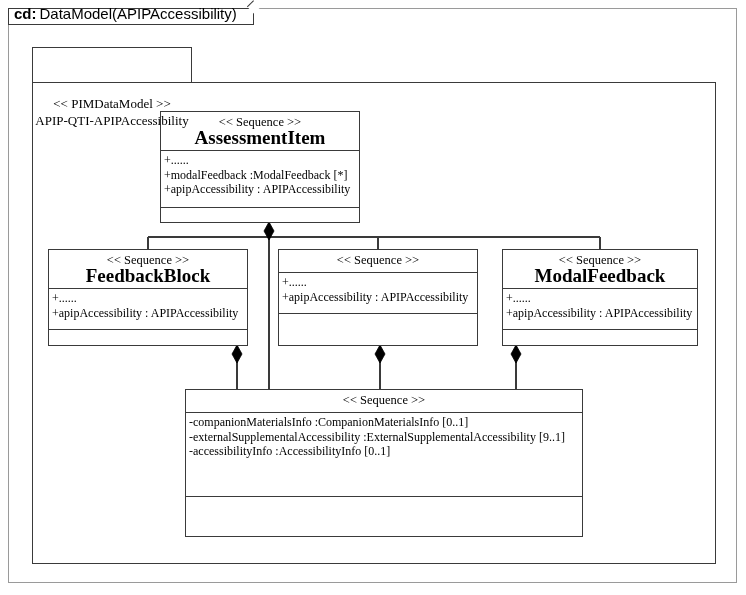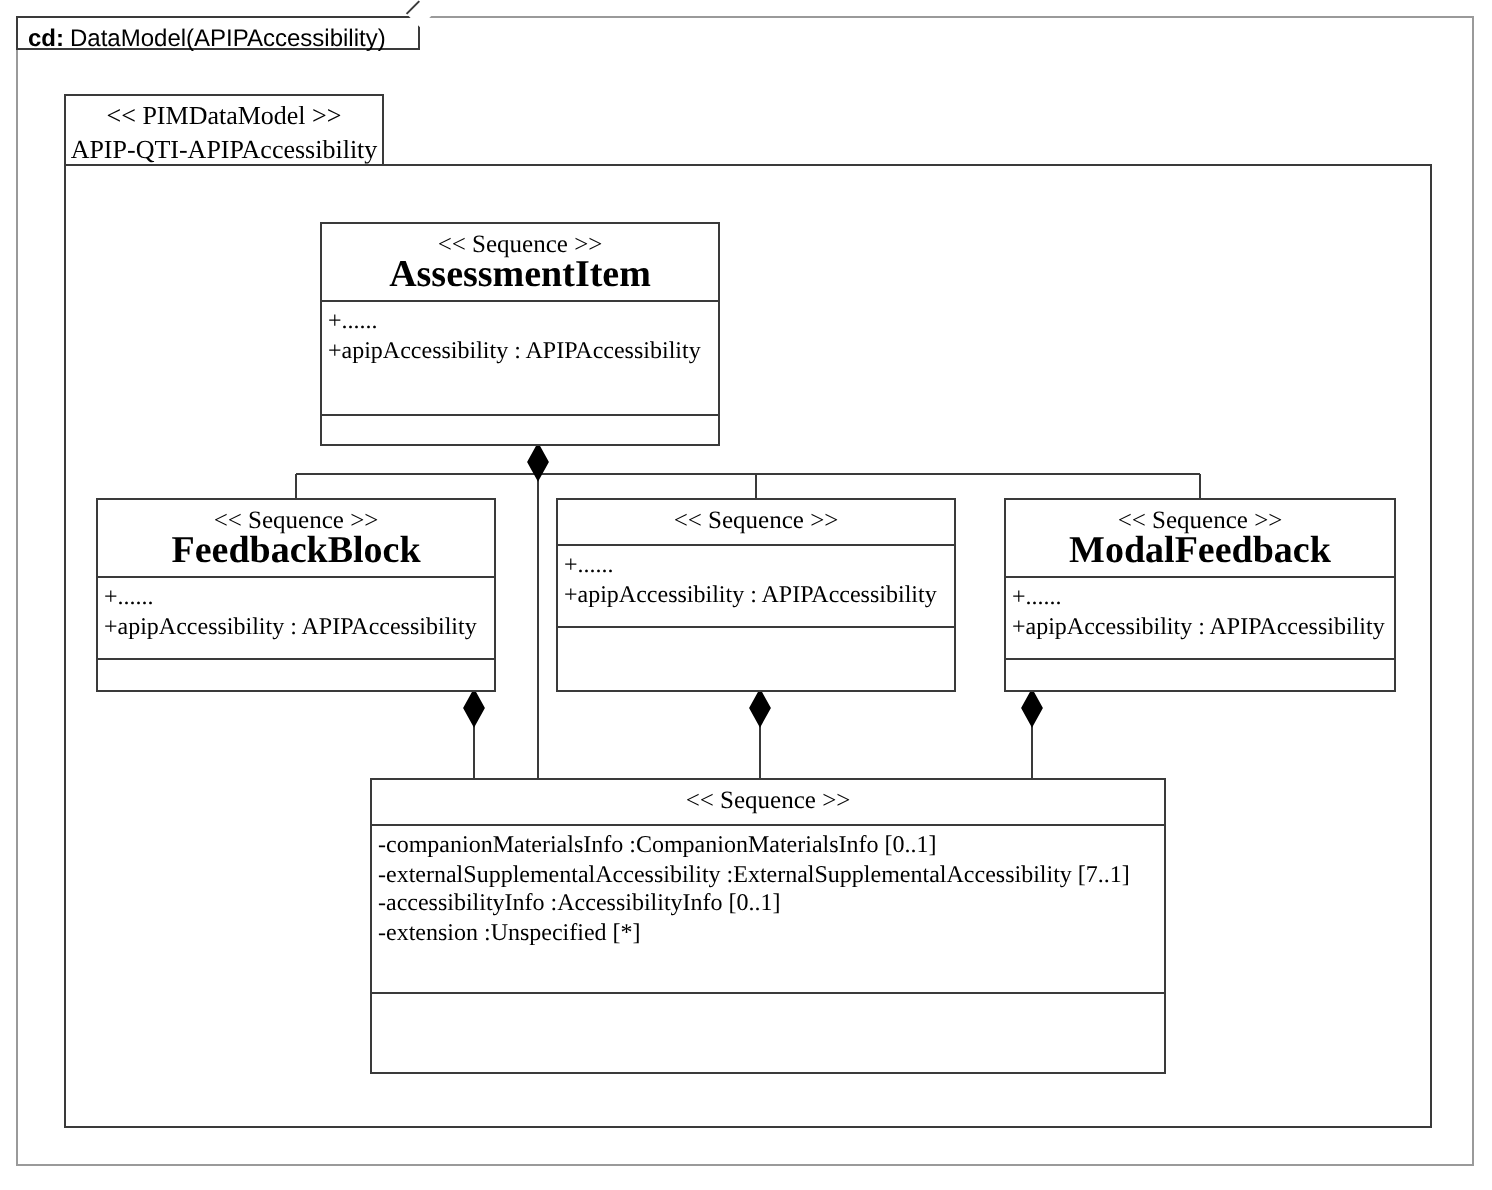--- a/index.html
+++ b/index.html
@@ -30,23 +30,23 @@
   #frame-tab {
     position: absolute;
     left: 8px;
     top: 8px;
     height: 17px;
     box-sizing: border-box;
     border: 1px solid #3a3a3a;
     background: #ffffff;
     padding: 0 16px 0 5px;
     display: flex;
-    align-items: flex-end;
+    align-items: flex-start;
     font-family: "Liberation Sans", "DejaVu Sans", sans-serif;
-    font-size: 12px;
+    font-size: 15px;
     line-height: 10px;
     white-space: nowrap;
     z-index: 6;
   }
   #frame-tab .tab-kind {
     font-weight: bold;
     margin-right: 3px;
   }
   
   #frame-tab::after {
@@ -81,21 +81,21 @@
     height: 36px;
     border: 1px solid #3a3a3a;
     box-sizing: border-box;
     background: #ffffff;
     z-index: 4;
     text-align: center;
     font-size: 13px;
     line-height: 17px;
     padding-top: 1px;
   }
-  #package-tab .pkg-stereo { display: block; }
+  #package-tab .pkg-stereo { display: block; margin-top: 46px; }
   #package-tab .pkg-name { display: block; }
 
   
   .uml-class {
     position: absolute;
     border: 1px solid #3a3a3a;
     box-sizing: border-box;
     background: #ffffff;
     z-index: 3;
   }
@@ -206,20 +206,21 @@
   <span class="pkg-name">APIP-QTI-APIPAccessibility</span>
 </div>
 
 <div class="uml-class" id="class-assessmentitem">
   <div class="uml-head">
     <span class="uml-stereo">&lt;&lt; Sequence &gt;&gt;</span>
     <span class="uml-name">AssessmentItem</span>
   </div>
   <div class="uml-attrs">
     <span class="uml-attr">+......</span>
+    <span class="uml-attr">+modalFeedback :ModalFeedback [*]</span>
     <span class="uml-attr">+apipAccessibility   : APIPAccessibility</span>
   </div>
   <div class="uml-ops"></div>
 </div>
 
 <div class="uml-class" id="class-feedbackblock">
   <div class="uml-head">
     <span class="uml-stereo">&lt;&lt; Sequence &gt;&gt;</span>
     <span class="uml-name">FeedbackBlock</span>
   </div>
@@ -252,18 +253,17 @@
   </div>
   <div class="uml-ops"></div>
 </div>
 
 <div class="uml-class" id="class-apipaccessibility">
   <div class="uml-head">
     <span class="uml-stereo">&lt;&lt; Sequence &gt;&gt;</span>
   </div>
   <div class="uml-attrs">
     <span class="uml-attr">-companionMaterialsInfo  :CompanionMaterialsInfo  [0..1]</span>
-    <span class="uml-attr">-externalSupplementalAccessibility    :ExternalSupplementalAccessibility     [7..1]</span>
+    <span class="uml-attr">-externalSupplementalAccessibility    :ExternalSupplementalAccessibility     [9..1]</span>
     <span class="uml-attr">-accessibilityInfo  :AccessibilityInfo  [0..1]</span>
-    <span class="uml-attr">-extension :Unspecified [*]</span>
   </div>
   <div class="uml-ops"></div>
 </div>
 
 </body></html>

